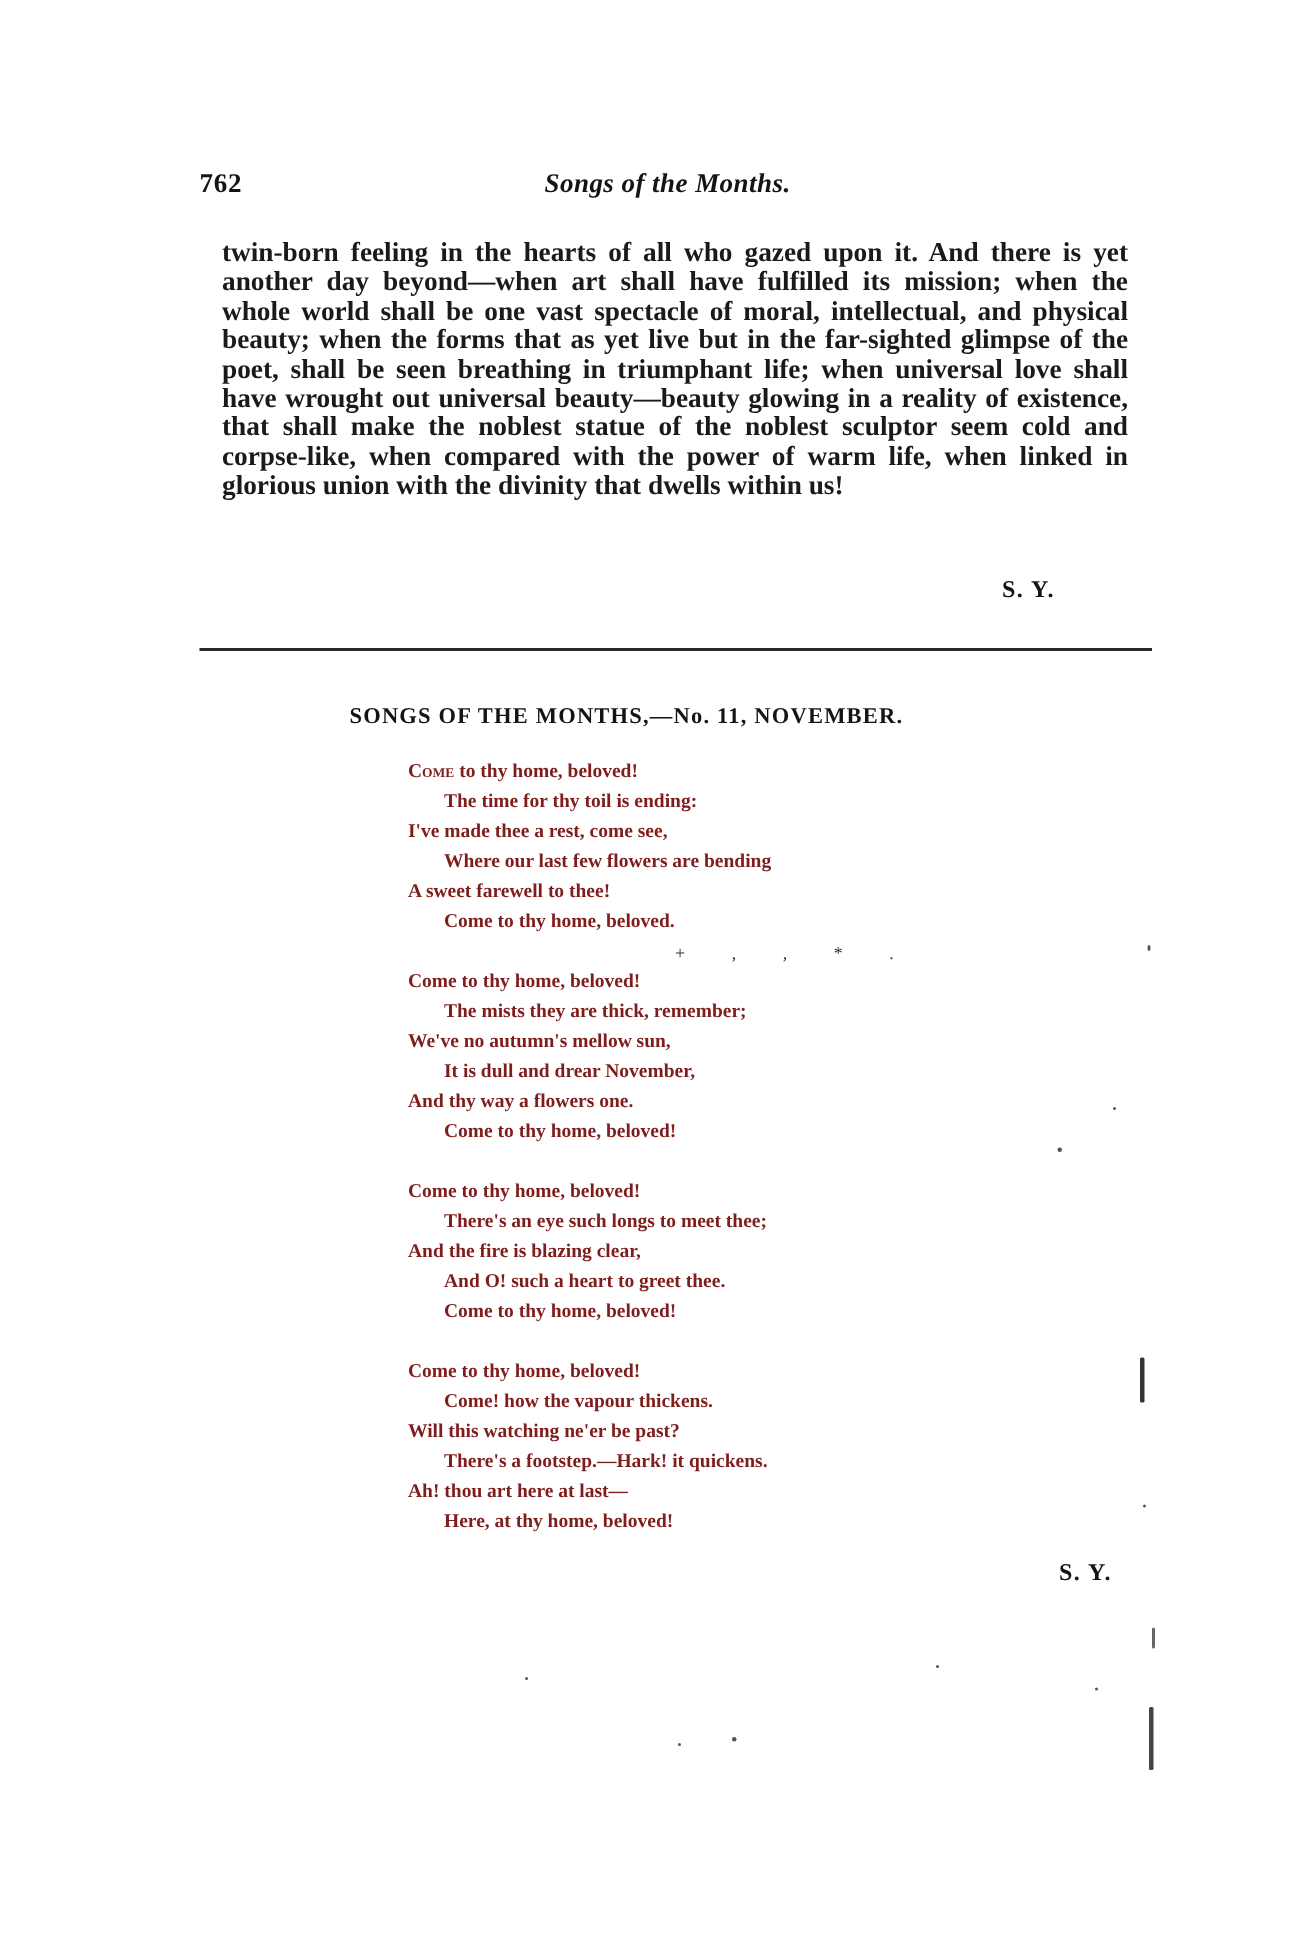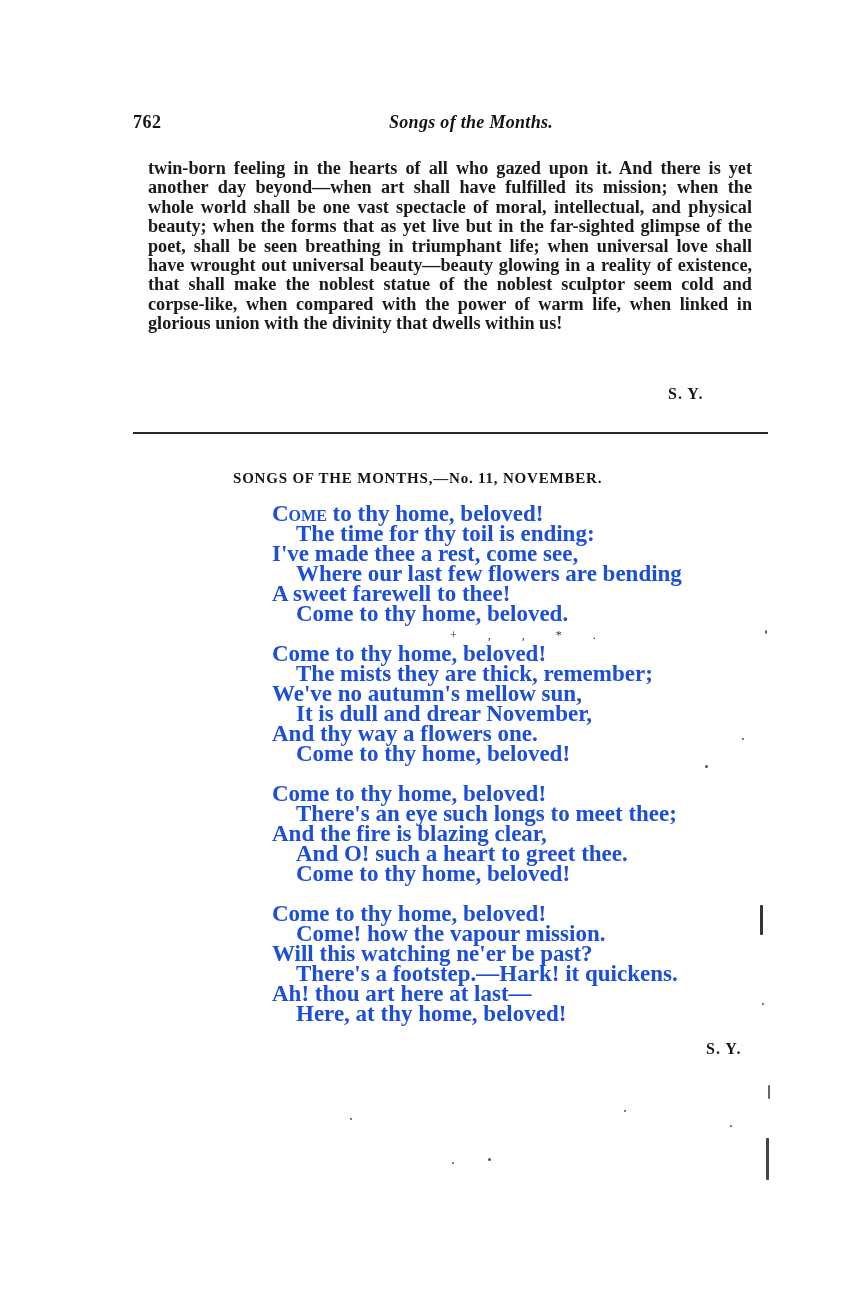--- a/index.html
+++ b/index.html
@@ -36,21 +36,20 @@
       letter-spacing: 0.5px;
     }
     .running-title {
       position: absolute;
       left: 230px;
       top: 0;
       font-style: italic;
       font-weight: bold;
       font-size: 18px;
       letter-spacing: 0.3px;
-      margin-left: 26px;
     }
     .prose {
       position: absolute;
       top: 147px;
       left: 136px;
       width: 628px;
       font-size: 18.2px;
       line-height: 19.4px;
       text-align: justify;
       text-align-last: left;
@@ -83,24 +82,24 @@
       font-size: 15px;
       font-weight: bold;
       letter-spacing: 0.8px;
       white-space: nowrap;
     }
     .poem {
       position: absolute;
       top: 504px;
       left: 272px;
       width: 420px;
-      font-size: 23px;
+      font-size: 13px;
       line-height: 20px;
       font-weight: bold;
-      color: #1d4ed8;
+      color: #7f1d1d;
     }
     .stanza {
       margin: 0 0 20px 0;
     }
     .line {
       display: block;
       white-space: nowrap;
     }
     .line.indent {
       padding-left: 24px;
@@ -164,21 +163,21 @@
     <div class="stanza">
       <span class="line">Come to thy home, beloved!</span>
       <span class="line indent">There's an eye such longs to meet thee;</span>
       <span class="line">And the fire is blazing clear,</span>
       <span class="line indent">And O! such a heart to greet thee.</span>
       <span class="line indent">Come to thy home, beloved!</span>
     </div>
 
     <div class="stanza">
       <span class="line">Come to thy home, beloved!</span>
-      <span class="line indent">Come! how the vapour mission.</span>
+      <span class="line indent">Come! how the vapour thickens.</span>
       <span class="line">Will this watching ne'er be past?</span>
       <span class="line indent">There's a footstep.—Hark! it quickens.</span>
       <span class="line">Ah! thou art here at last—</span>
       <span class="line indent">Here, at thy home, beloved!</span>
     </div>
   </div>
 
   <div class="ornament">+ , , * .</div>
 
   <div class="signature sig-2">S. Y.</div>

